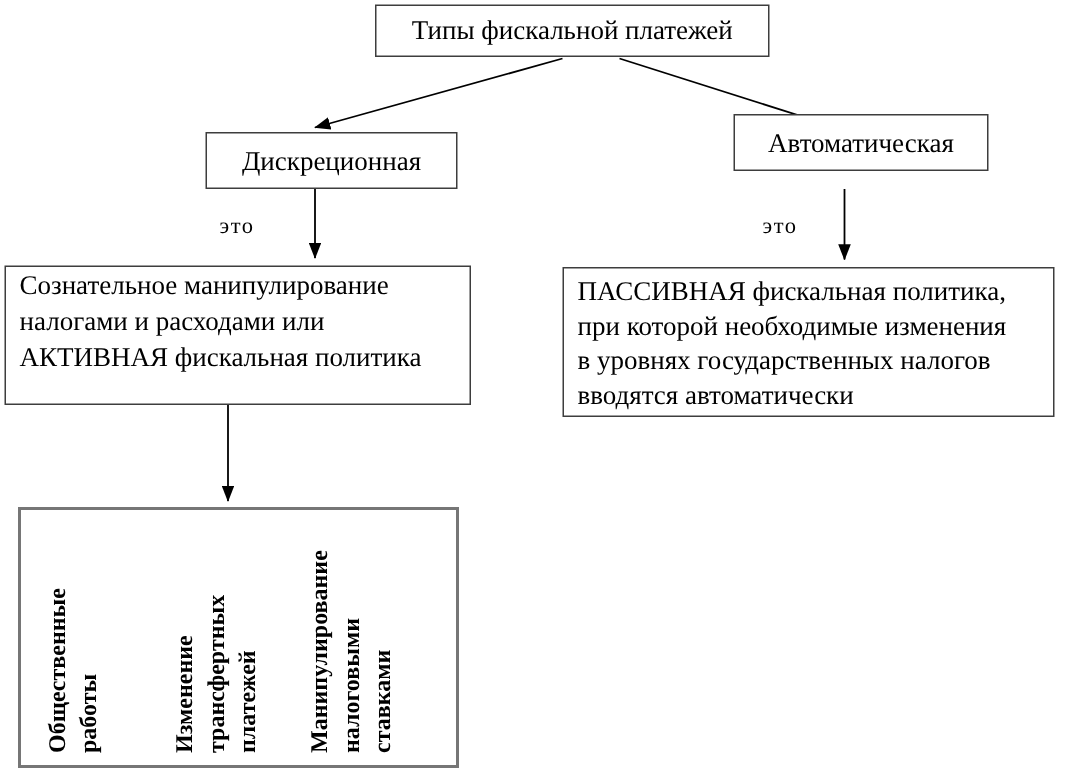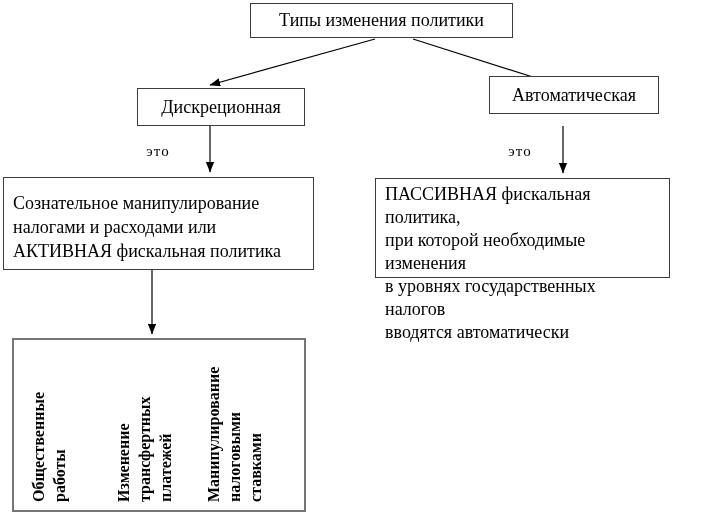--- a/index.html
+++ b/index.html
@@ -32,26 +32,26 @@
     text-align: center;
   }
   .def {
     font-size: 18px;
     white-space: pre-line;
     text-align: left;
   }
   .def-left {
     left: 3px; top: 177px;
     width: 311px; height: 93px;
-    padding: 13px 9px;
+    padding: 0 9px;
     line-height: 24px;
   }
   .def-right {
     left: 375px; top: 178px;
-    width: 295px; height: 100px;
+    width: 328px; height: 100px;
     padding: 4px 9px;
     line-height: 23px;
   }
   .eto {
     position: absolute;
     width: 76px;
     font-size: 15px;
     letter-spacing: 1px;
     text-align: center;
     top: 143px;
@@ -94,21 +94,21 @@
       </marker>
     </defs>
     <line x1="375" y1="39" x2="210" y2="85" stroke="#000000" stroke-width="1.2" marker-end="url(#ah)"></line>
     <line x1="413" y1="39" x2="558" y2="85" stroke="#000000" stroke-width="1.2" marker-end="url(#ah)"></line>
     <line x1="210" y1="126" x2="210" y2="172" stroke="#000000" stroke-width="1.2" marker-end="url(#ah)"></line>
     <line x1="563" y1="126" x2="563" y2="173" stroke="#000000" stroke-width="1.2" marker-end="url(#ah)"></line>
     <line x1="152" y1="270" x2="152" y2="334" stroke="#000000" stroke-width="1.2" marker-end="url(#ah)"></line>
   </svg>
 
   <div class="box node title-box">
-    <span>Типы изменения политики</span>
+    <span>Типы фискальной платежей</span>
   </div>
 
   <div class="box node disc-box">
     <span>Дискреционная</span>
   </div>
 
   <div class="box node auto-box">
     <span>Автоматическая</span>
   </div>
 

